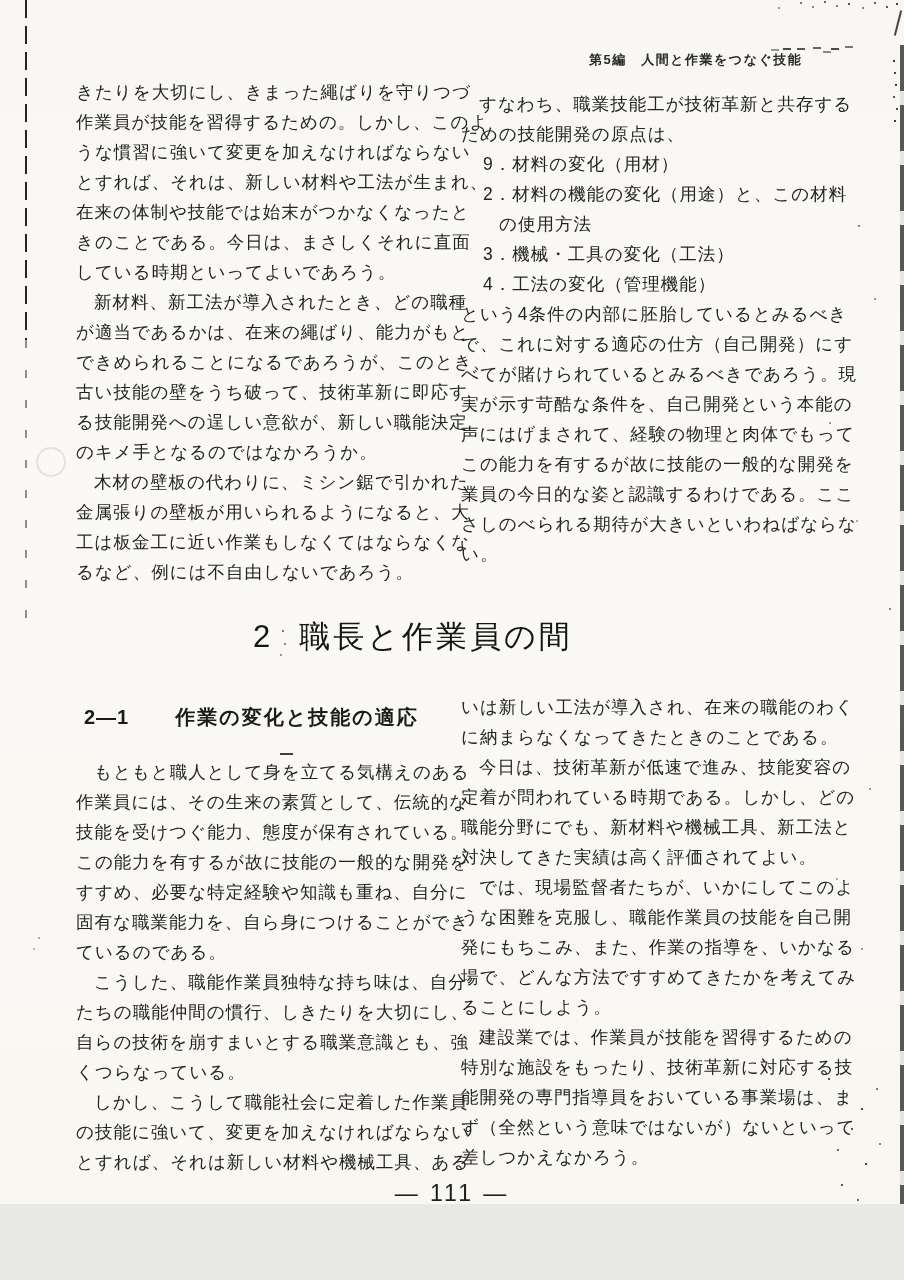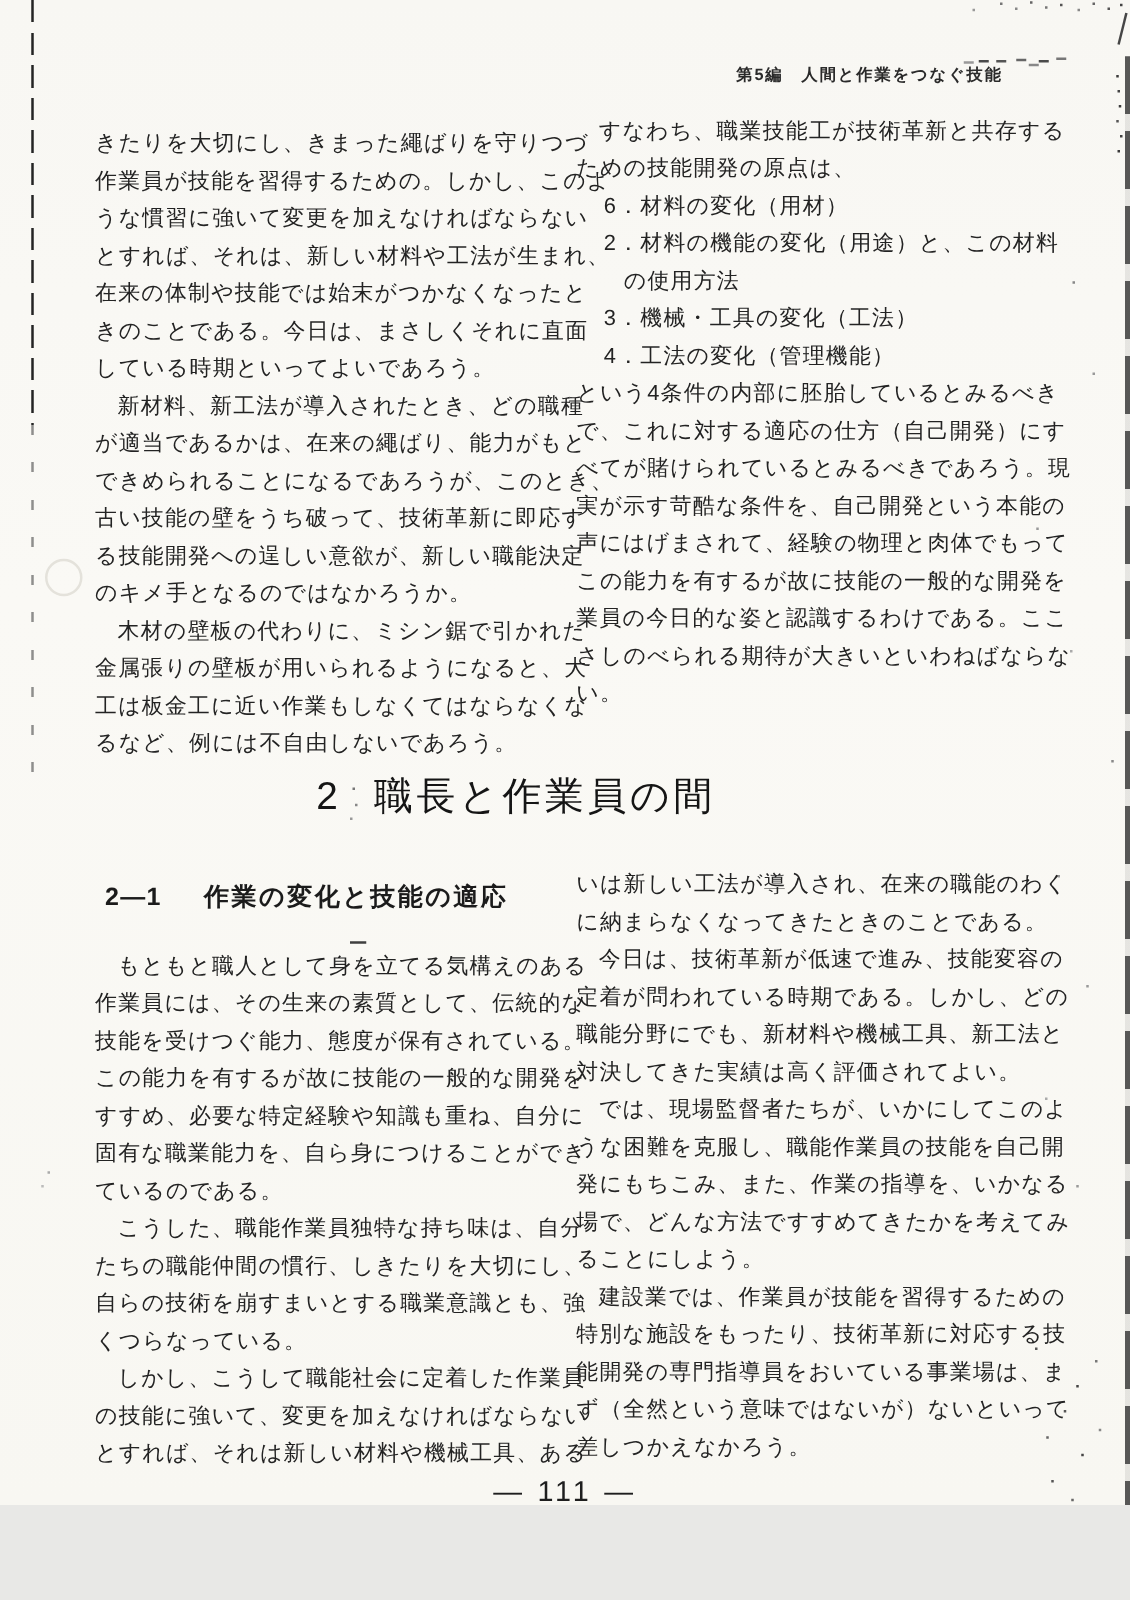--- a/index.html
+++ b/index.html
@@ -30,21 +30,21 @@
     position:absolute;left:253px;top:616px;
     font-size:31px;letter-spacing:3px;color:#151515;
     display:flex;align-items:baseline;white-space:nowrap;
   }
   .sec-head .sec-num{margin-right:26px;}
   .sub-head{
     position:absolute;left:84px;top:704px;
     font-size:20px;font-weight:bold;letter-spacing:2px;color:#1b1b1b;
     display:flex;align-items:baseline;white-space:nowrap;
   }
-  .sub-head .sub-num{margin-right:34px;letter-spacing:1px;}
+  .sub-head .sub-num{margin-right:46px;letter-spacing:1px;}
   .page-num{
     position:absolute;left:0;top:1180px;width:904px;
     text-align:center;font-size:23px;letter-spacing:3px;color:#1e1e1e;
   }
   
   .edge-left-1{position:absolute;left:25px;top:0;width:2px;height:340px;
     background:repeating-linear-gradient(to bottom,#242424 0 18px,rgba(0,0,0,0) 18px 26px);}
   .edge-left-2{position:absolute;left:25px;top:340px;width:2px;height:300px;opacity:.65;
     background:repeating-linear-gradient(to bottom,#555 0 8px,rgba(0,0,0,0) 8px 30px);}
   .edge-right{position:absolute;right:0;top:45px;width:4px;height:1235px;opacity:.8;
@@ -77,21 +77,21 @@
   <div class="edge-left-2"></div>
   <div class="edge-right"></div>
   <div class="corner-squiggle"></div>
   <div class="punch-ring"></div>
   <div class="overline-dash"></div>
   <div class="header-dashes"></div>
   <div class="specks"></div>
 
   <div class="page-header">第5編　人間と作業をつなぐ技能</div>
 
-  <div class="col" style="left:76px;top:99px;">
+  <div class="col" style="left:76px;top:77px;">
     <div class="line">きたりを大切にし、きまった繩ばりを守りつづ</div>
     <div class="line">作業員が技能を習得するための。しかし、このよ</div>
     <div class="line">うな慣習に強いて変更を加えなければならない</div>
     <div class="line">とすれば、それは、新しい材料や工法が生まれ、</div>
     <div class="line">在来の体制や技能では始末がつかなくなったと</div>
     <div class="line">きのことである。今日は、まさしくそれに直面</div>
     <div class="line">している時期といってよいであろう。</div>
     <div class="line ind">新材料、新工法が導入されたとき、どの職種</div>
     <div class="line">が適当であるかは、在来の繩ばり、能力がもと</div>
     <div class="line">できめられることになるであろうが、このとき、</div>
@@ -100,21 +100,21 @@
     <div class="line">のキメ手となるのではなかろうか。</div>
     <div class="line ind">木材の壁板の代わりに、ミシン鋸で引かれた</div>
     <div class="line">金属張りの壁板が用いられるようになると、大</div>
     <div class="line">工は板金工に近い作業もしなくてはならなくな</div>
     <div class="line">るなど、例には不自由しないであろう。</div>
   </div>
 
   <div class="col" style="left:461px;top:89px;">
     <div class="line ind">すなわち、職業技能工が技術革新と共存する</div>
     <div class="line">ための技能開発の原点は、</div>
-    <div class="line indl">6．材料の変化（用材）</div>
+    <div class="line indl">9．材料の変化（用材）</div>
     <div class="line indl">2．材料の機能の変化（用途）と、この材料</div>
     <div class="line ind2">の使用方法</div>
     <div class="line indl">3．機械・工具の変化（工法）</div>
     <div class="line indl">4．工法の変化（管理機能）</div>
     <div class="line">という4条件の内部に胚胎しているとみるべき</div>
     <div class="line">で、これに対する適応の仕方（自己開発）にす</div>
     <div class="line">べてが賭けられているとみるべきであろう。現</div>
     <div class="line">実が示す苛酷な条件を、自己開発という本能の</div>
     <div class="line">声にはげまされて、経験の物理と肉体でもって</div>
     <div class="line">この能力を有するが故に技能の一般的な開発を</div>

